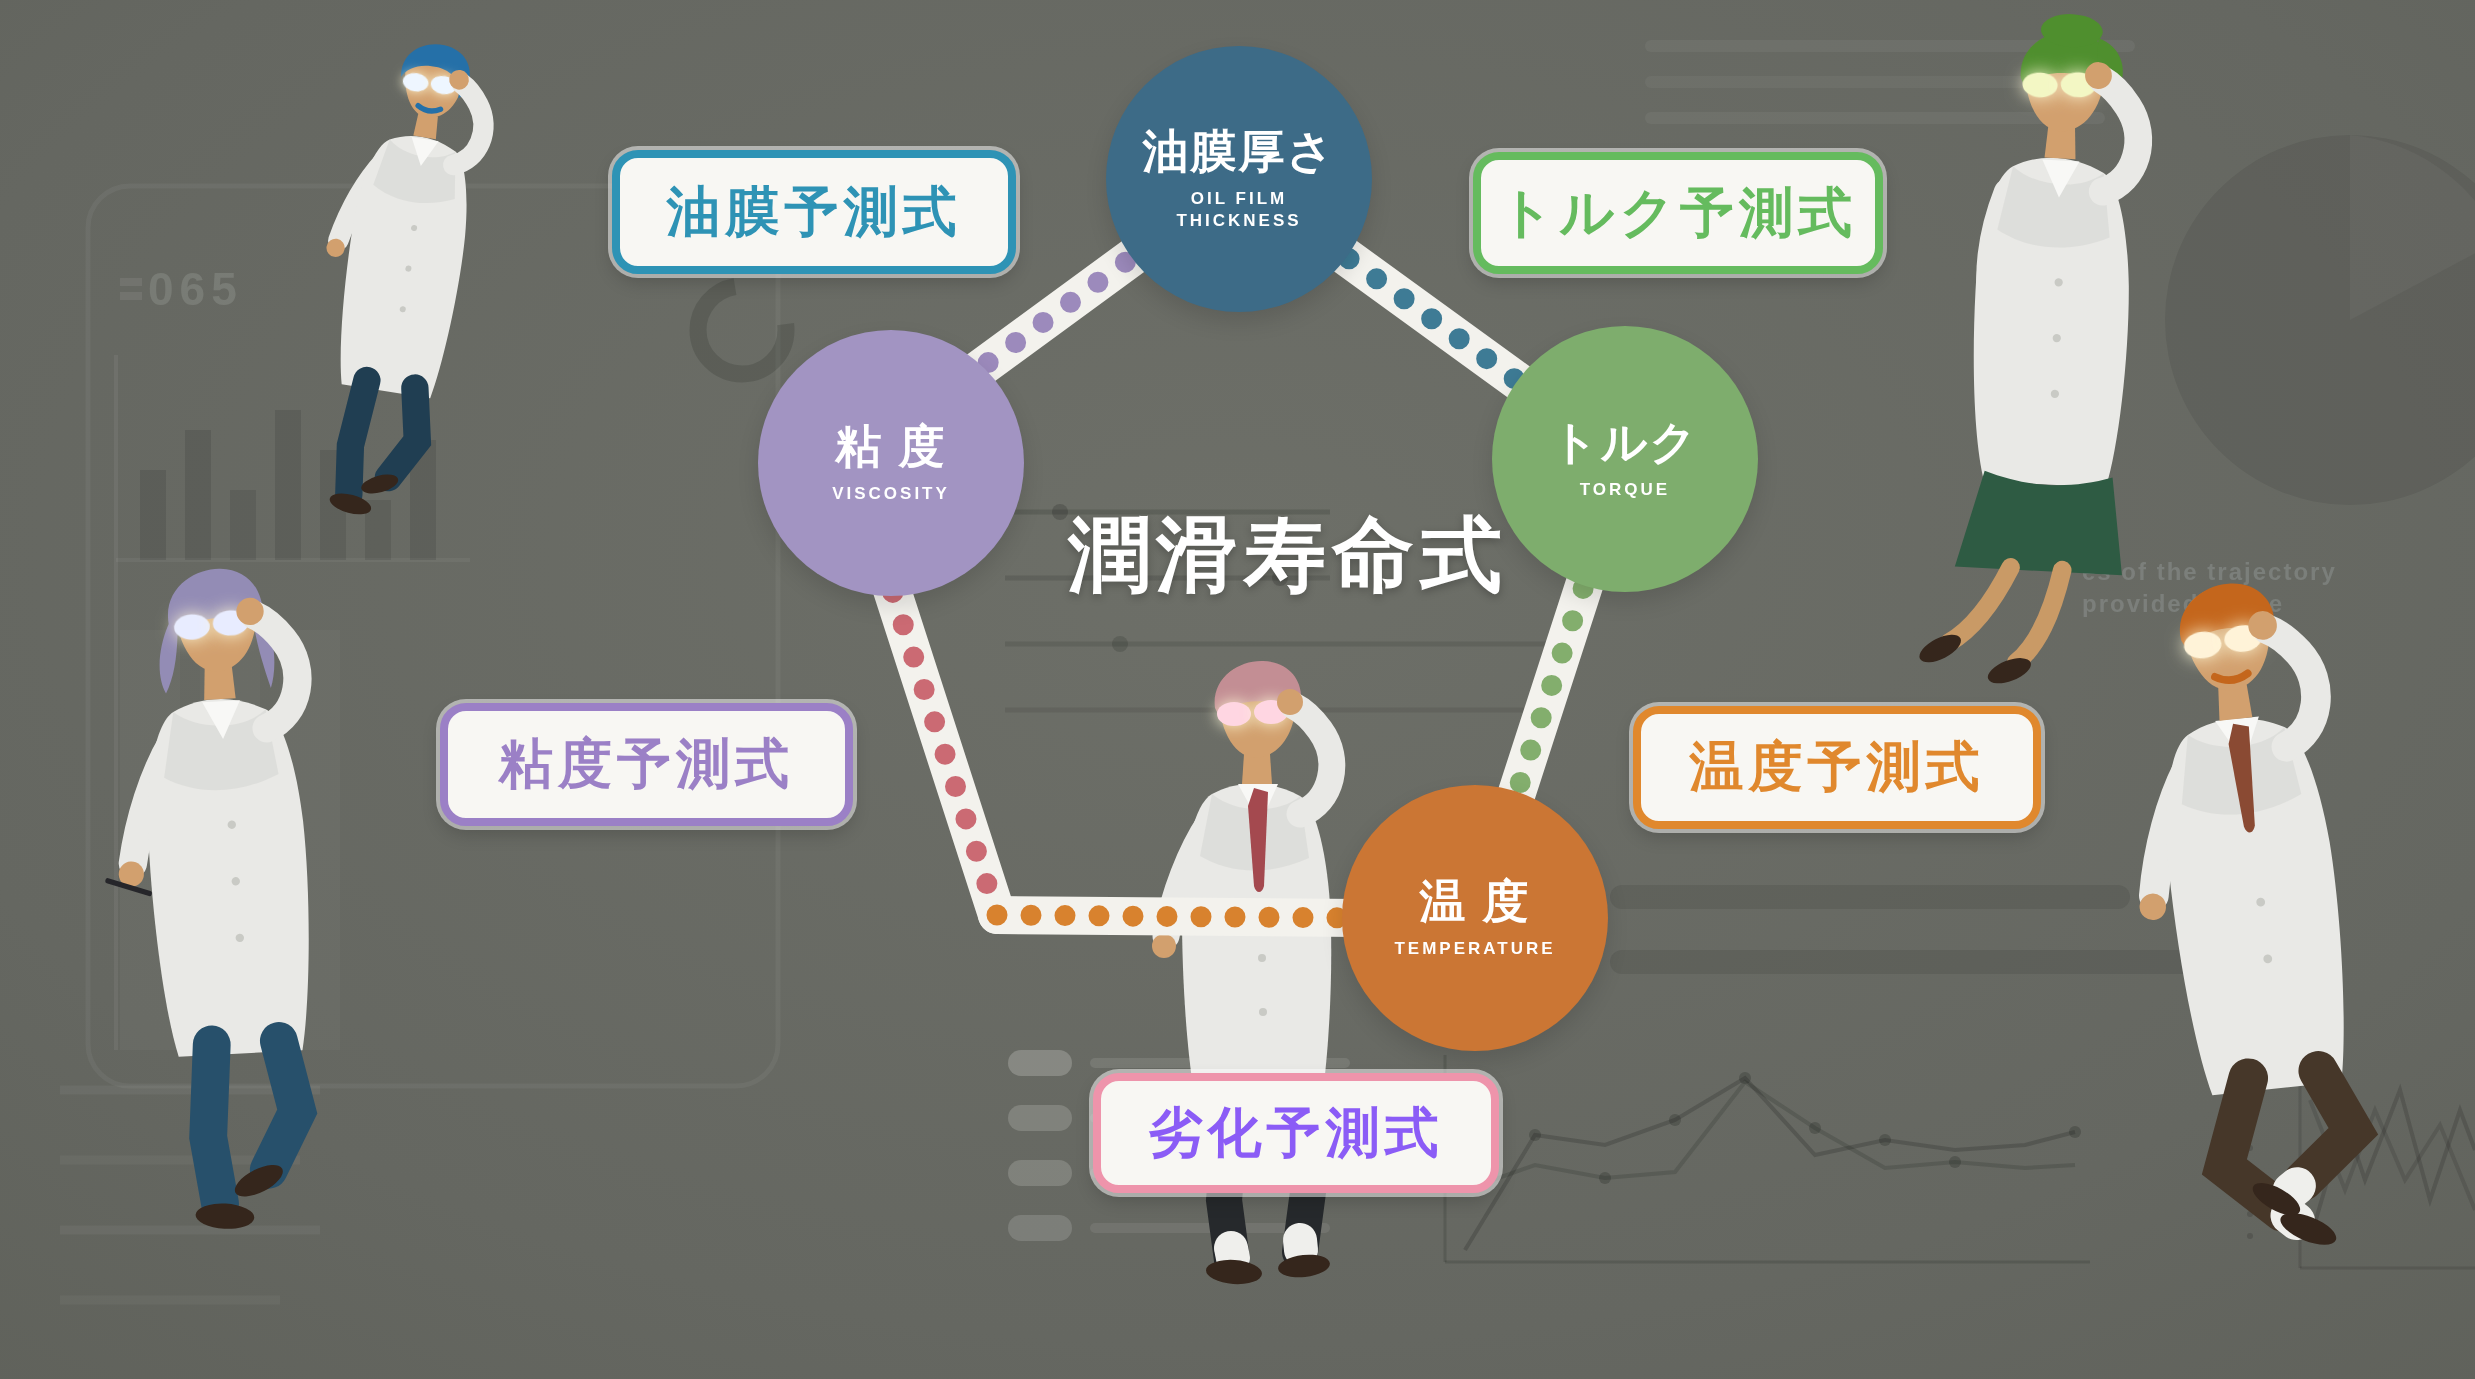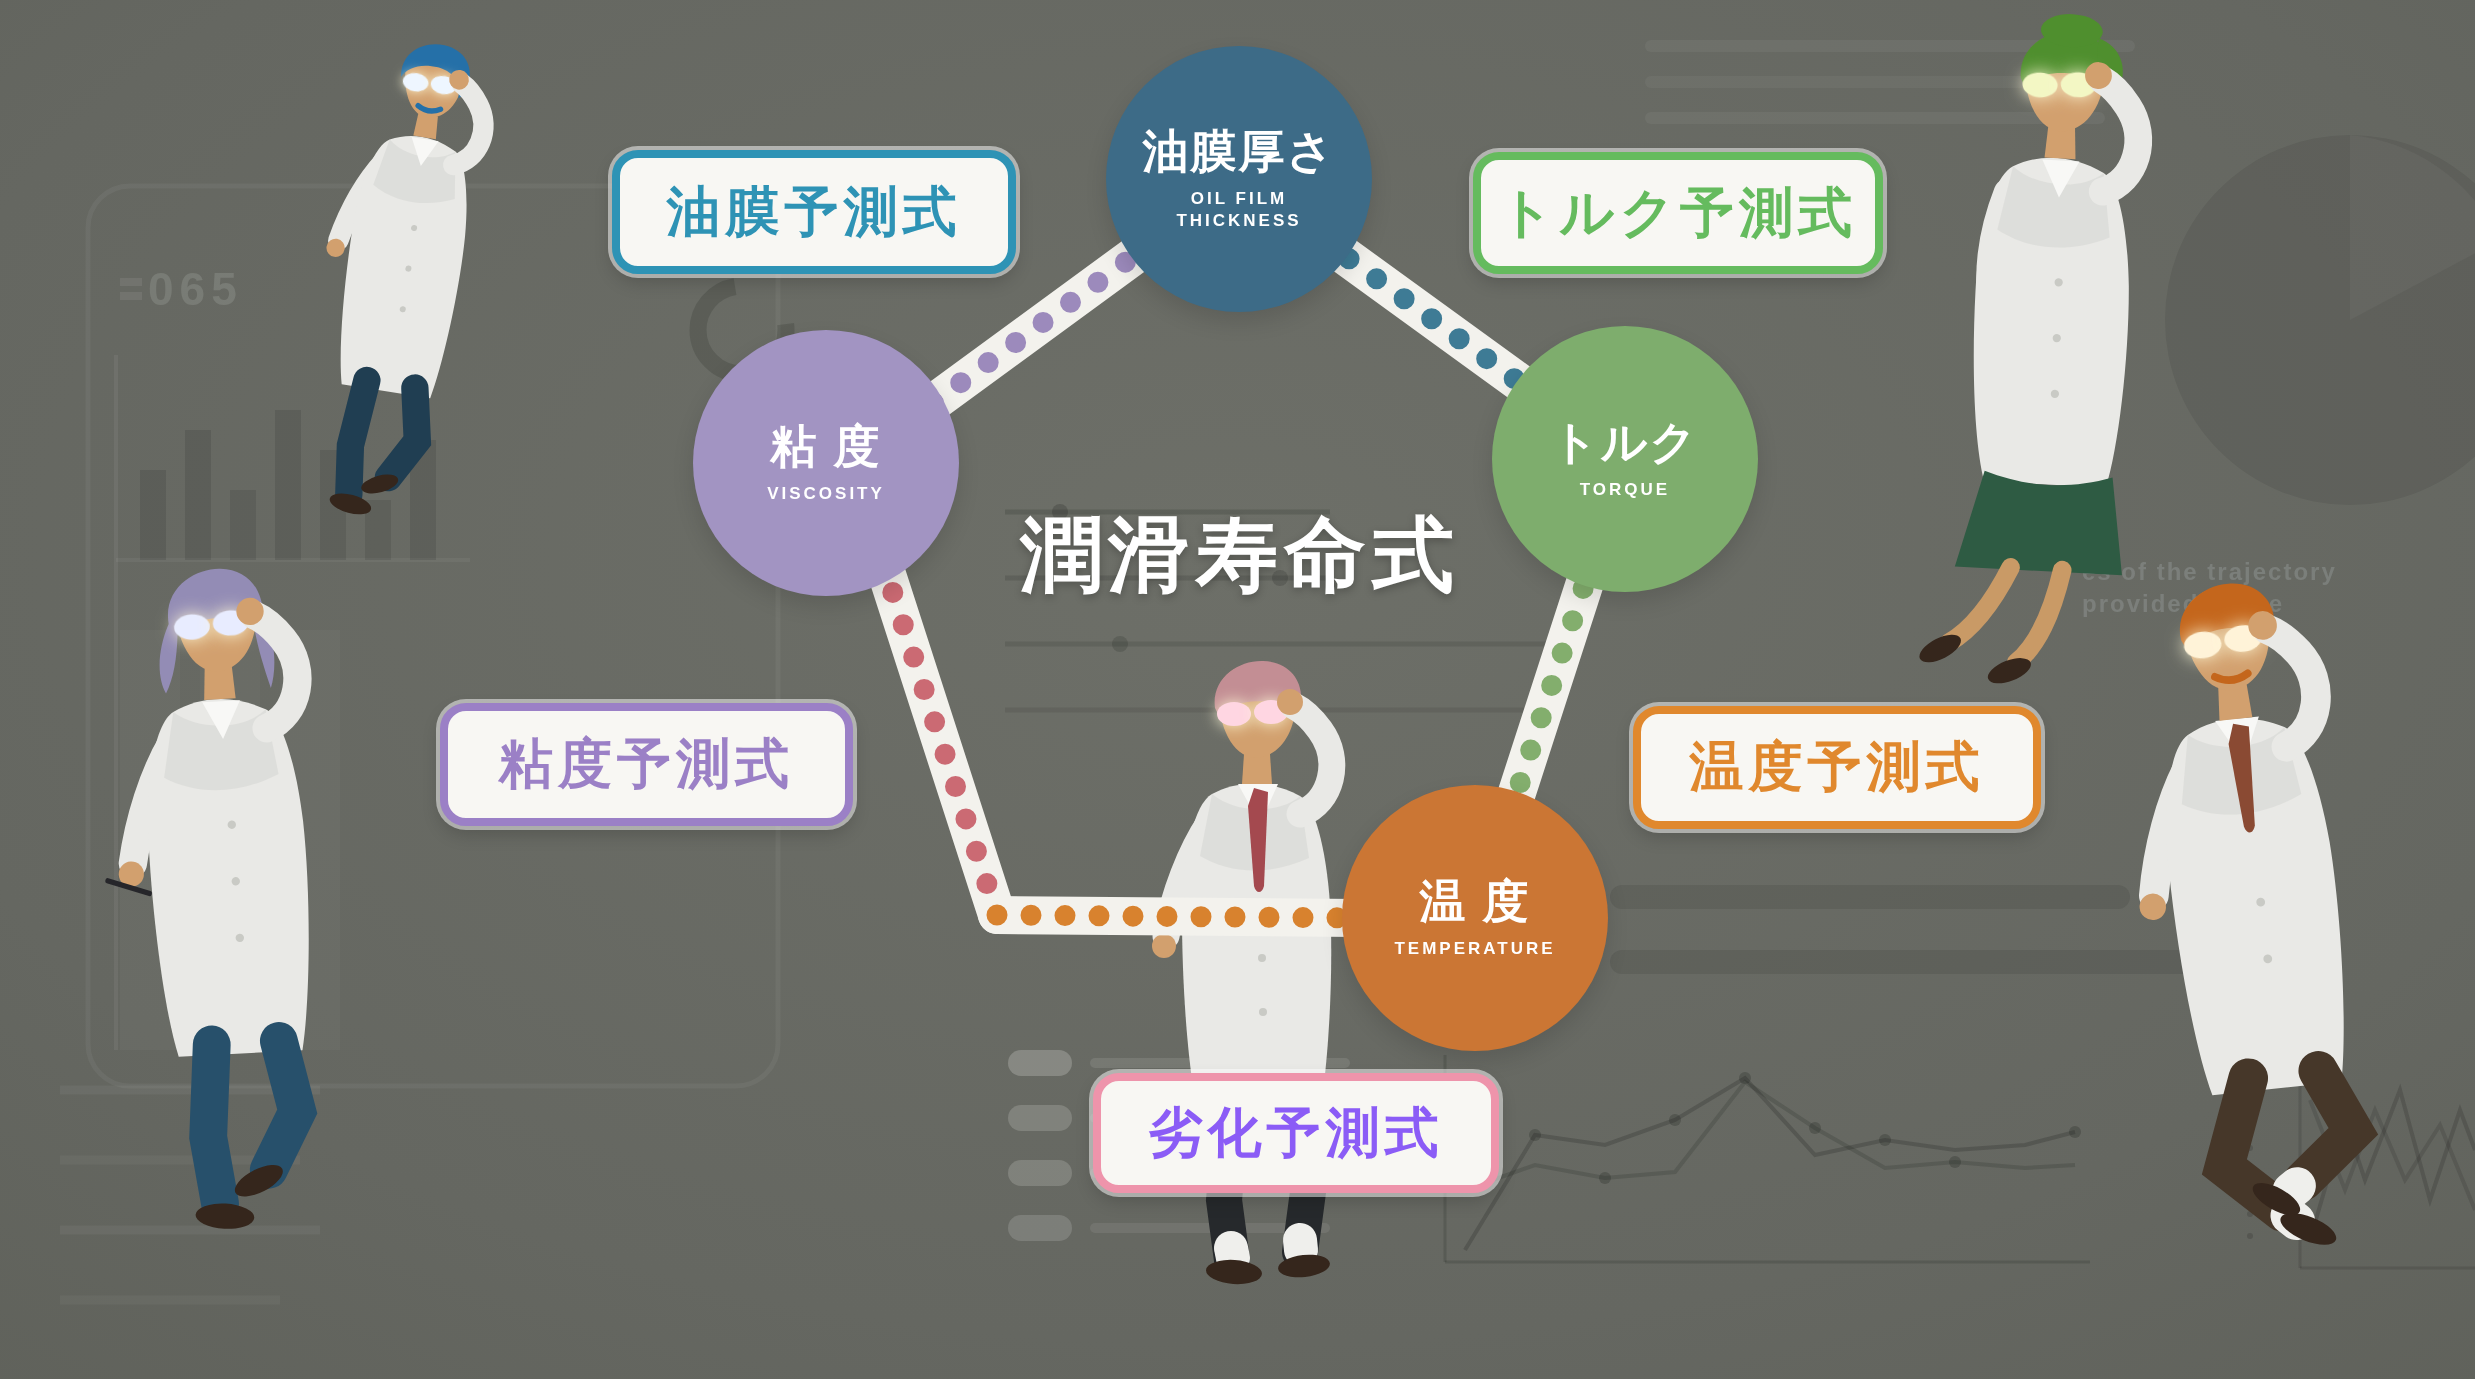--- a/index.html
+++ b/index.html
@@ -46,21 +46,21 @@
   .node-en span{display:block;}
   
   .tag{
     position:absolute;z-index:5;background:#f8f7f3;border:8px solid #999;border-radius:26px;
     display:flex;align-items:center;justify-content:center;
     font-size:54px;font-weight:bold;letter-spacing:5px;
     box-shadow:0 0 0 4px rgba(255,255,255,0.5), 0 8px 18px rgba(0,0,0,0.18);
   }
   
   .center-title{
-    position:absolute;left:1018px;top:510px;width:444px;z-index:5;text-align:center;
+    position:absolute;left:1066px;top:510px;width:444px;z-index:5;text-align:center;
     font-size:82px;font-weight:bold;color:#ffffff;letter-spacing:6px;line-height:1.1;
     text-shadow:0 3px 9px rgba(0,0,0,0.25);
   }
 </style>
 </head>
 <body>
 
 <div class="stage">
 
   <div class="board">
@@ -309,21 +309,21 @@
   </svg>
 
   <div class="node" style="left: 1106px; top: 46px; background-color: rgb(61, 107, 135);">
     <div class="node-jp">油膜厚さ</div>
     <div class="node-en">
       <span>OIL FILM</span>
         <span>THICKNESS</span>
     </div>
   </div>
 
-  <div class="node" style="left: 693px; top: 330px; background-color: rgb(162, 148, 194); justify-content: center;">
+  <div class="node" style="left: 758px; top: 330px; background-color: rgb(162, 148, 194); justify-content: center;">
     <div class="node-jp">粘 度</div>
     <div class="node-en">
       <span>VISCOSITY</span>
     </div>
   </div>
 
   <div class="node" style="left: 1492px; top: 326px; background-color: rgb(126, 173, 109);">
     <div class="node-jp">トルク</div>
     <div class="node-en">
       <span>TORQUE</span>

